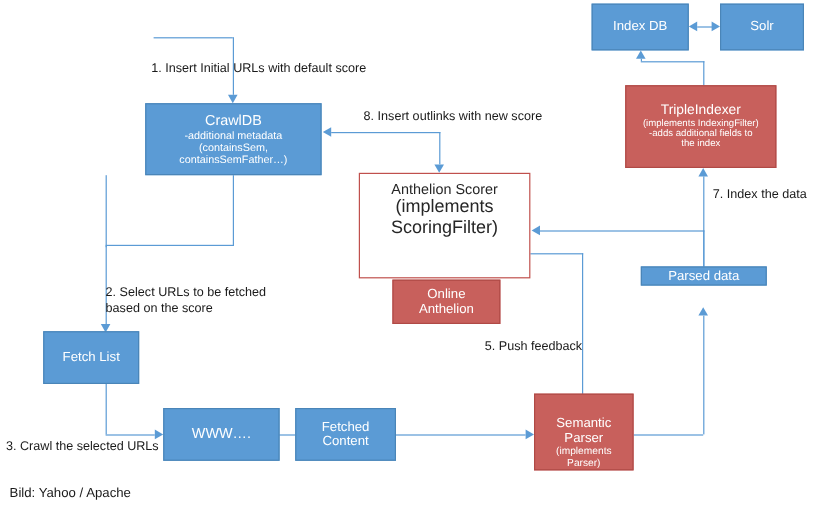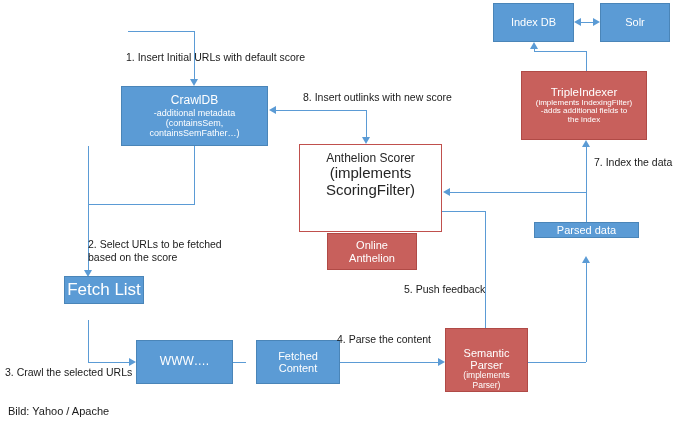--- a/index.html
+++ b/index.html
@@ -85,29 +85,29 @@
   <div class="arw arw-d" style="left:361.5px;top:137px;"></div>
 
 
   <div class="node blue" style="left:121px;top:86px;width:147px;height:60px;font-size:9px;">
     <span class="t1" style="font-size:12px;">CrawlDB</span>
     <span class="t2">-additional metadata</span>
     <span class="t3">(containsSem,</span>
     <span class="t4">containsSemFather…)</span>
   </div>
 
-  <div class="node blue" style="left:64px;top:276px;width:80px;height:28px;font-size:17px;">
+  <div class="node blue" style="left:36px;top:276px;width:80px;height:44px;font-size:11px;">
     <span class="t1">Fetch List</span>
   </div>
 
   <div class="node blue" style="left:136px;top:340px;width:97px;height:44px;font-size:12px;">
     <span class="t1">WWW….</span>
   </div>
 
-  <div class="node blue" style="left:256px;top:340px;width:84px;height:44px;font-size:11px;">
+  <div class="node blue" style="left:246px;top:340px;width:84px;height:44px;font-size:11px;">
     <span class="t1">Fetched</span>
     <span class="t2">Content</span>
   </div>
 
   <div class="node red" style="left:445px;top:328px;width:83px;height:64px;font-size:8.5px;">
     <span class="t1" style="font-size:11px;margin-top:17px;">Semantic</span>
     <span class="t2" style="font-size:11px;">Parser</span>
     <span class="t3">(implements</span>
     <span class="t4">Parser)</span>
   </div>
@@ -141,21 +141,20 @@
     <span class="t2">Anthelion</span>
   </div>
 
   <div class="lbl" style="left:126px;top:51px;">1. Insert Initial URLs with default score</div>
 
   <div class="lbl" style="left:88px;top:238px;">2. Select URLs to be fetched
 based on the score</div>
 
   <div class="lbl" style="left:5px;top:366px;">3. Crawl the selected URLs</div>
 
-  <div class="lbl" style="left:337px;top:333px;">4. Parse the content</div>
 
   <div class="lbl" style="left:404px;top:283px;">5. Push feedback</div>
 
 
   <div class="lbl" style="left:594px;top:156px;">7. Index the data</div>
 
   <div class="lbl" style="left:303px;top:91px;">8. Insert outlinks with new score</div>
 
   <div class="caption" style="left:8px;top:405px;">Bild: Yahoo / Apache</div>
 

